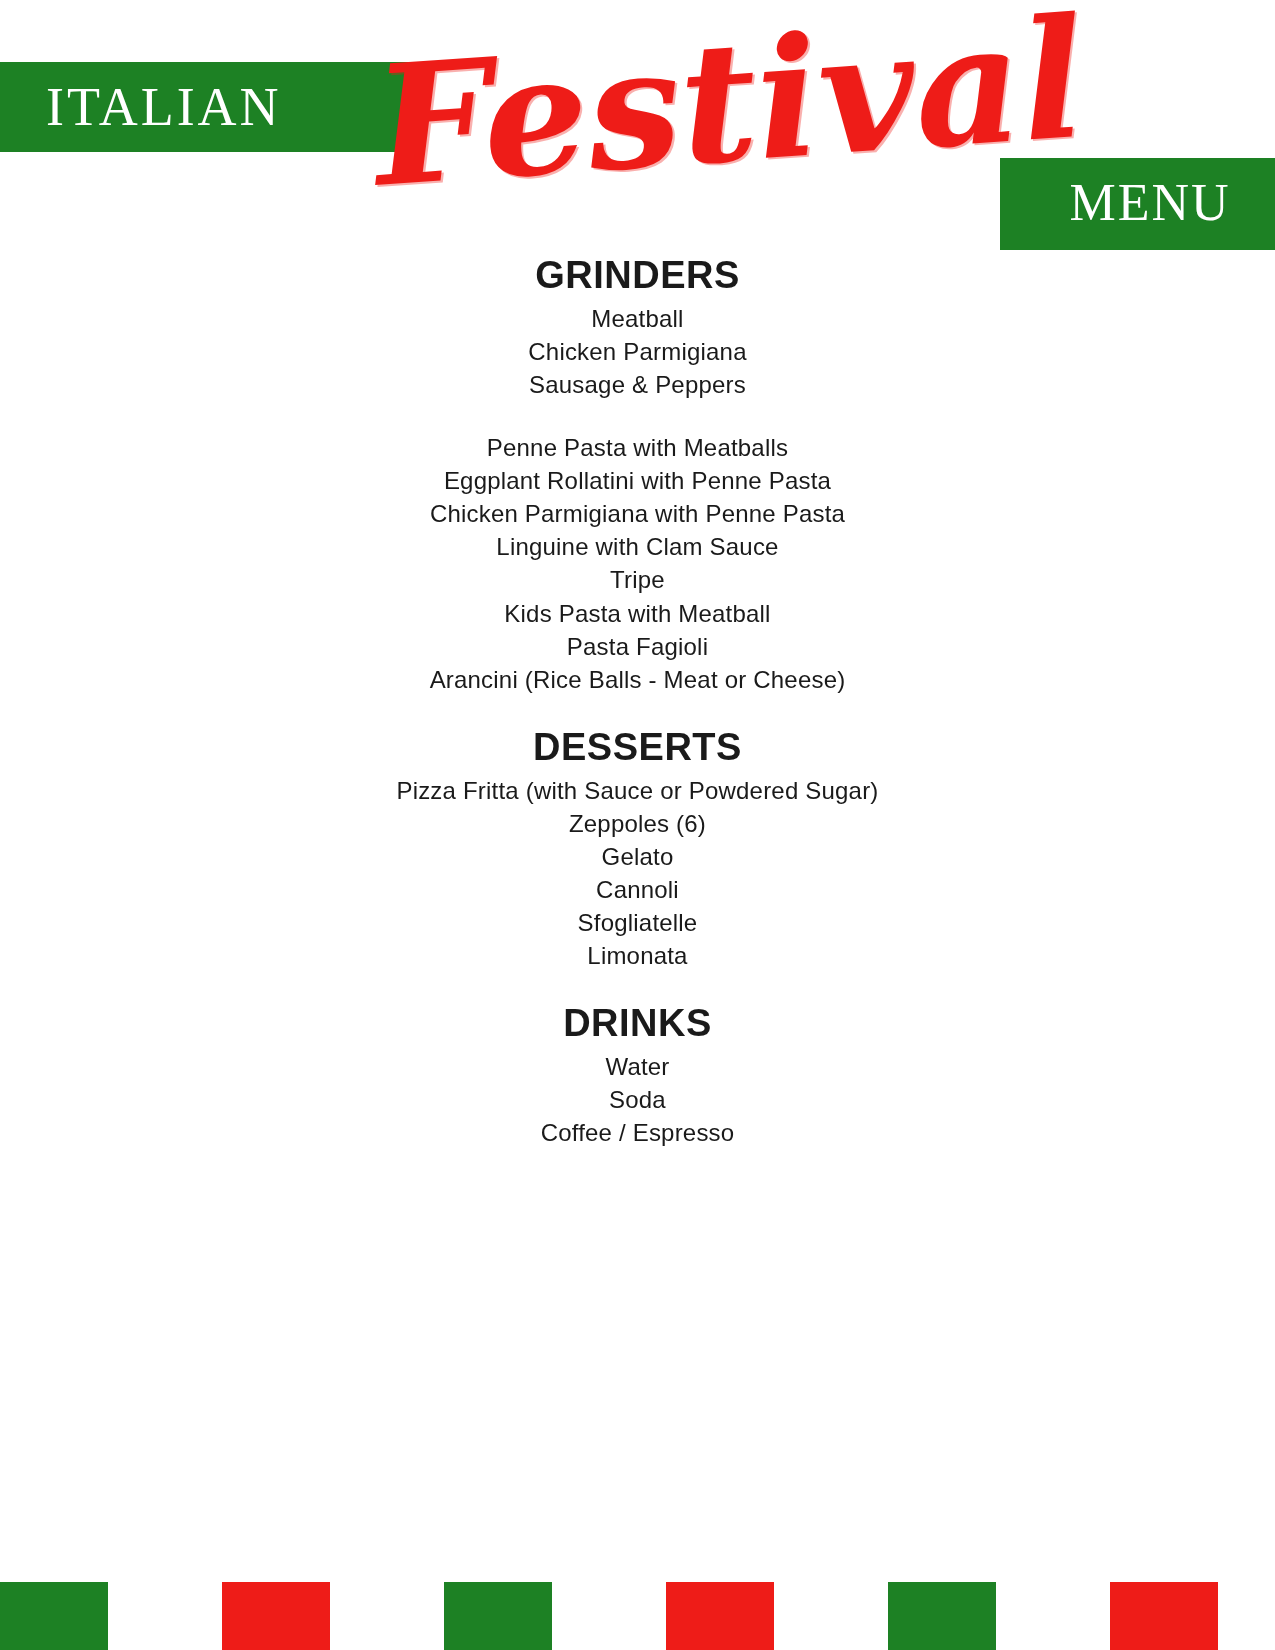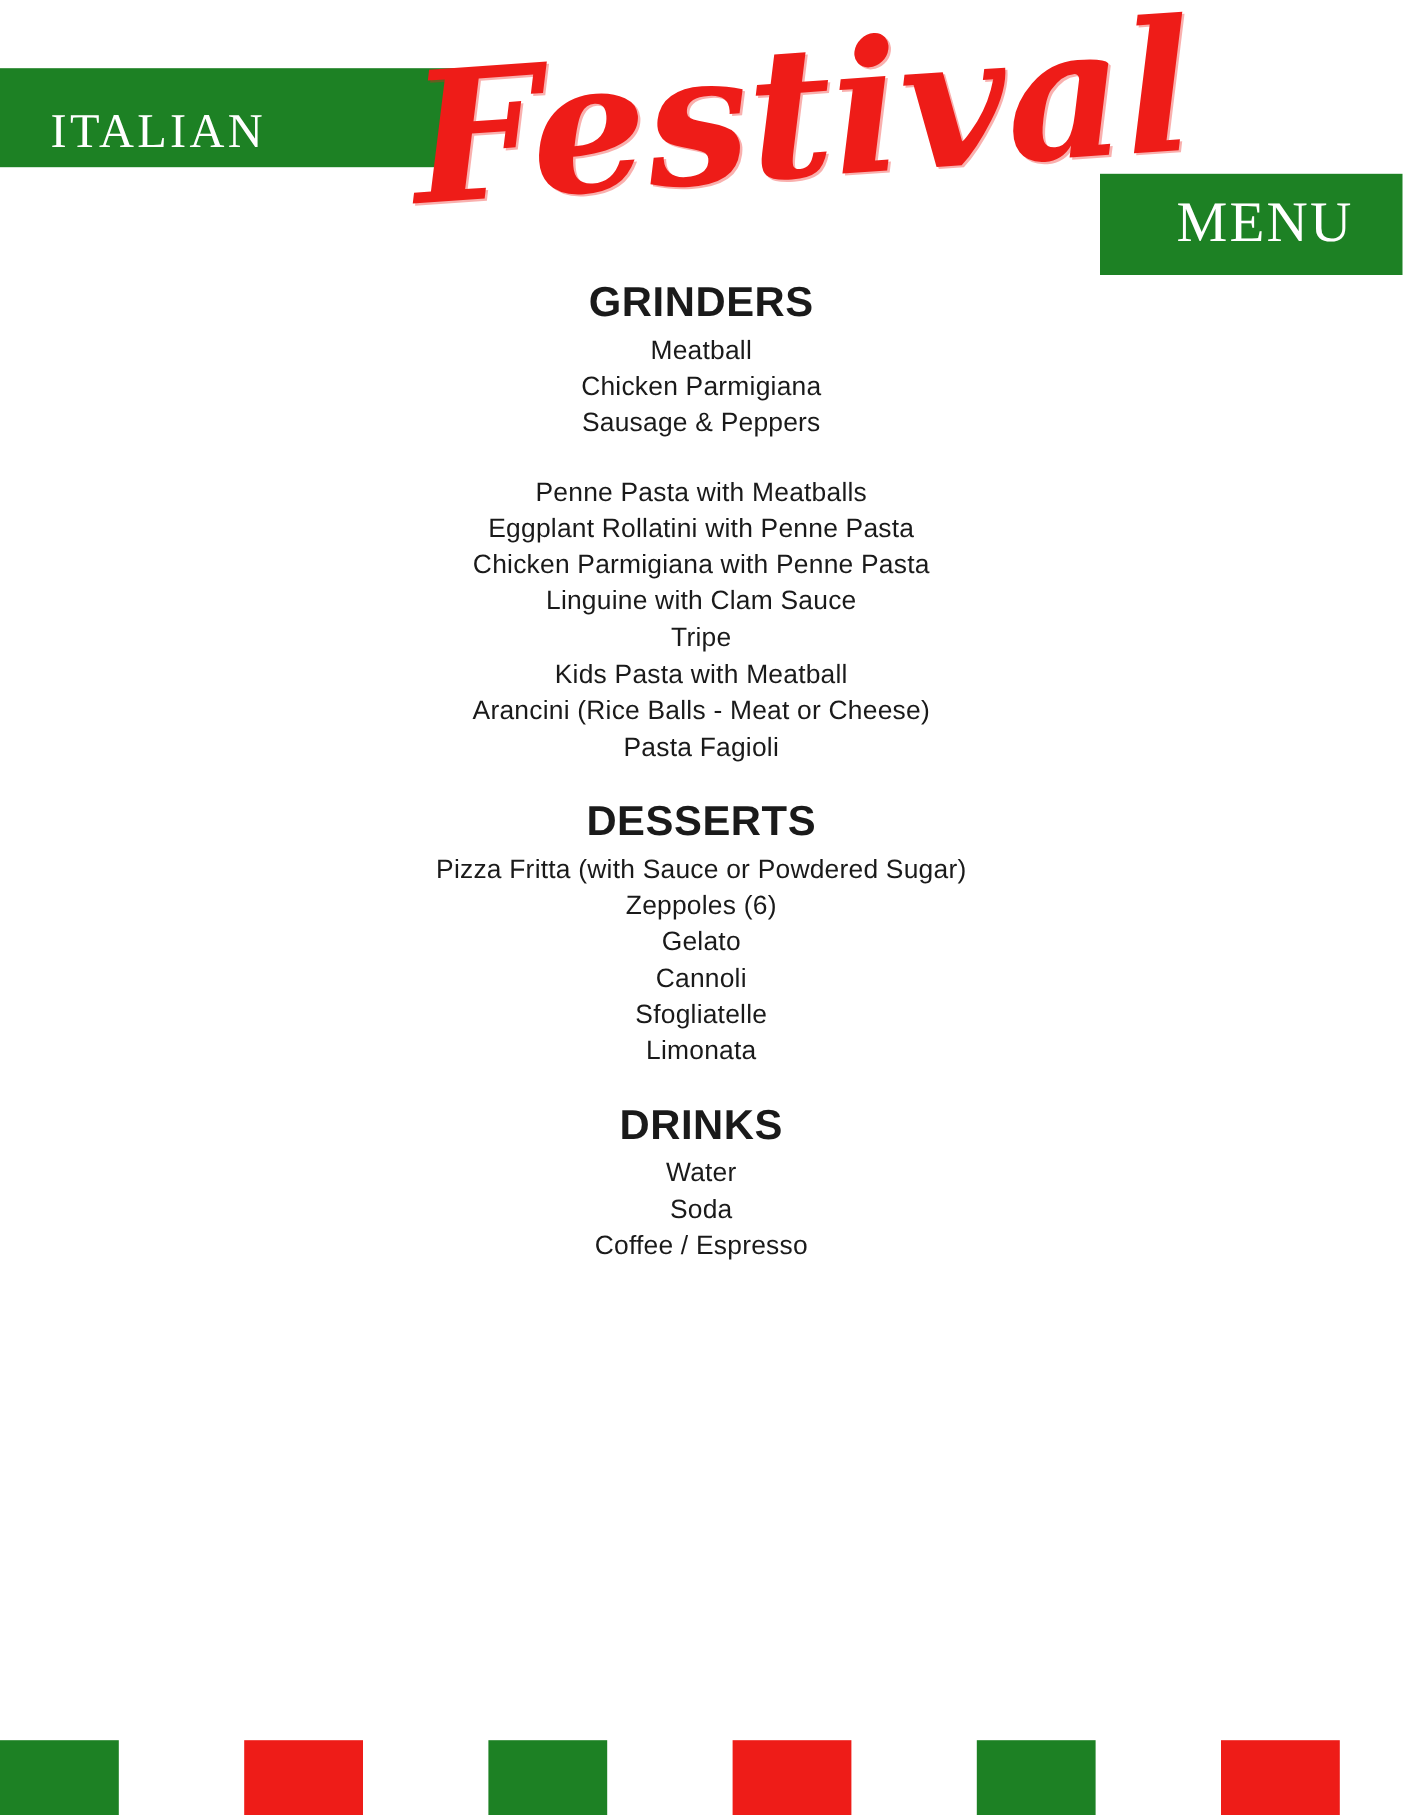--- a/index.html
+++ b/index.html
@@ -40,25 +40,24 @@
   }
   .italian-word {
     position: absolute;
     left: 46px;
     top: 64px;
     width: 380px;
     height: 86px;
     line-height: 86px;
     color: #ffffff;
     font-family: "Liberation Serif", serif;
-    font-size: 44px;
+    font-size: 54px;
     letter-spacing: 3px;
     font-weight: 400;
     white-space: nowrap;
-    margin-top: 13px;
   }
   .menu-word {
     position: absolute;
     right: 0;
     top: 160px;
     width: 250px;
     height: 86px;
     line-height: 86px;
     color: #ffffff;
     font-family: "Liberation Serif", serif;
@@ -156,22 +155,22 @@
     <div class="item">Sausage &amp; Peppers</div>
   </div>
 
   <div class="section sec-dinners">
     <div class="item">Penne Pasta with Meatballs</div>
     <div class="item">Eggplant Rollatini with Penne Pasta</div>
     <div class="item">Chicken Parmigiana with Penne Pasta</div>
     <div class="item">Linguine with Clam Sauce</div>
     <div class="item">Tripe</div>
     <div class="item">Kids Pasta with Meatball</div>
+    <div class="item">Pasta Fagioli</div>
     <div class="item">Arancini (Rice Balls - Meat or Cheese)</div>
-    <div class="item">Pasta Fagioli</div>
   </div>
 
   <div class="section sec-desserts">
     <div class="section-title">
       <span>DESSERTS</span>
     </div>
     <div class="item">Pizza Fritta (with Sauce or Powdered Sugar)</div>
     <div class="item">Zeppoles (6)</div>
     <div class="item">Gelato</div>
     <div class="item">Cannoli</div>

